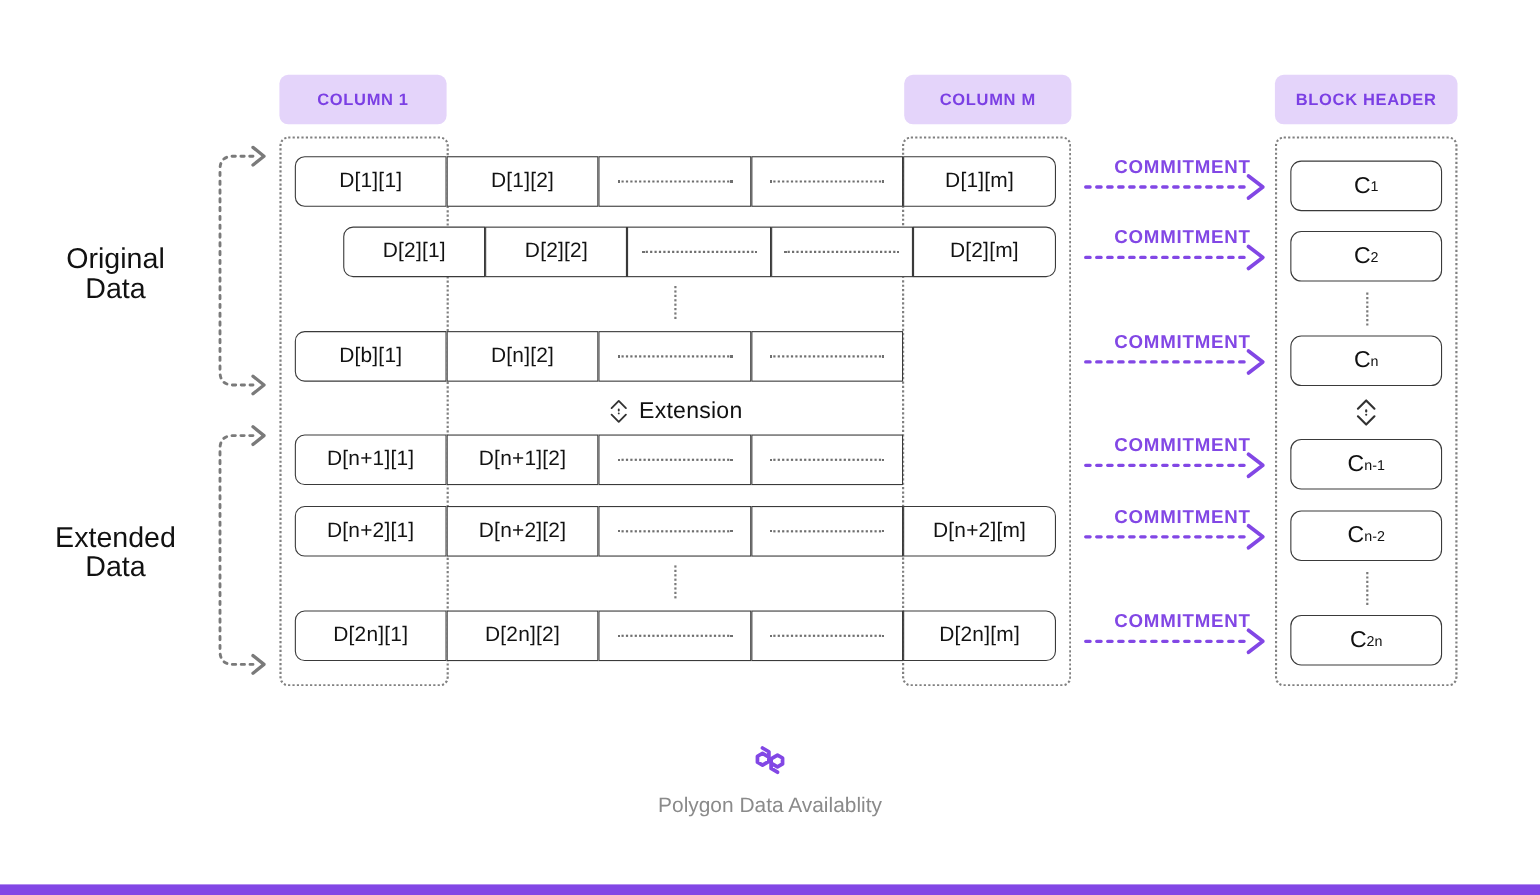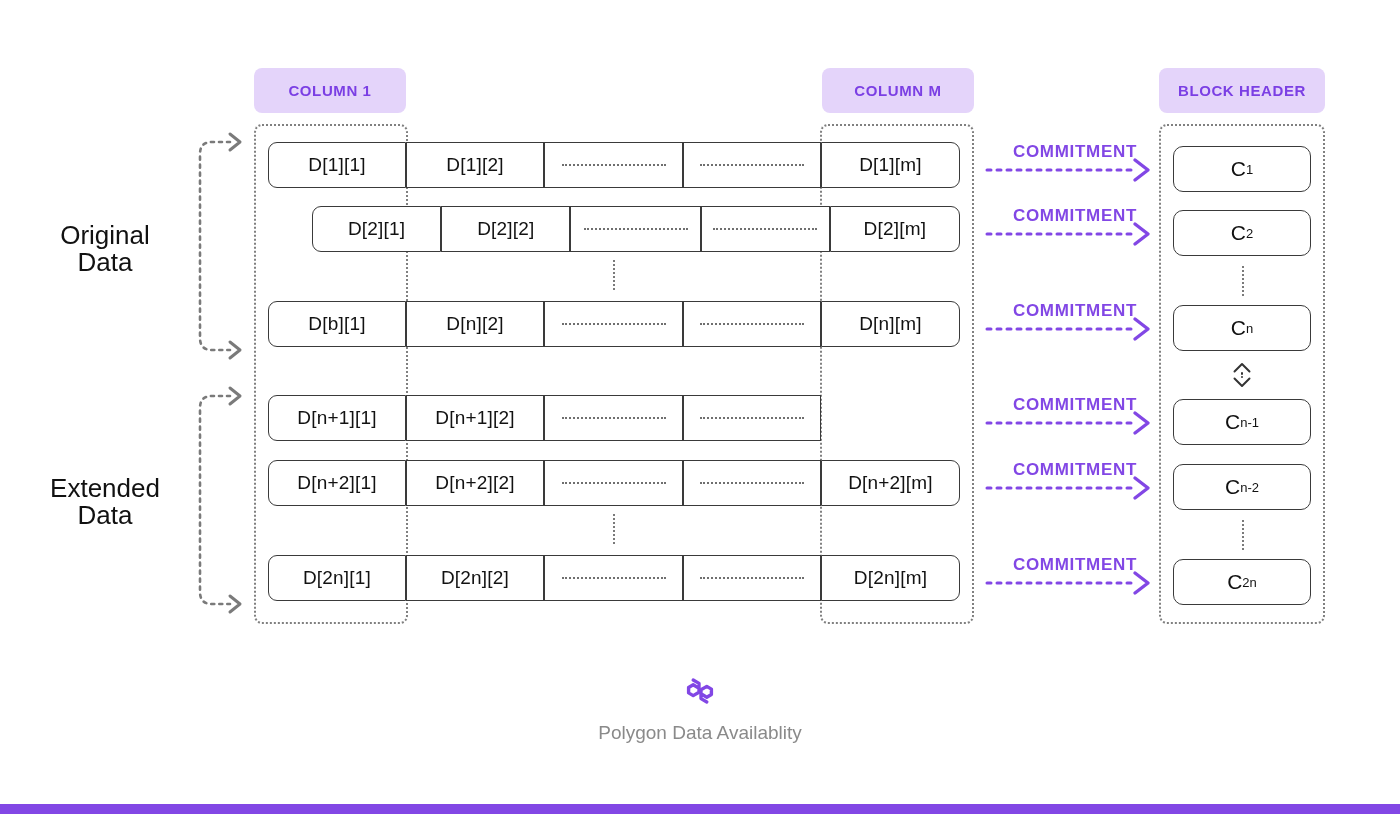--- a/index.html
+++ b/index.html
@@ -204,23 +204,30 @@
 
     <div class="grid-row" style="top:159px;">
       <div class="cell c1">D[b][1]</div>
       <div class="cell c2">D[n][2]</div>
       <div class="cell c3">
           <span class="dots-h"></span>
         </div>
       <div class="cell c4">
           <span class="dots-h"></span>
         </div>
-      <div class="cell c5">D[n][m]</div>
-    </div>
-
+    </div>
+
+    <div class="ext-label" style="top:211px; height:42px;">
+      <svg class="ext-icon" width="19" height="26" viewBox="0 0 19 26">
+        <path d="M3 10 L9.5 3.5 L16 10" fill="none" stroke="#333" stroke-width="1.7" stroke-linecap="round" stroke-linejoin="round"></path>
+        <path d="M3 16 L9.5 22.5 L16 16" fill="none" stroke="#333" stroke-width="1.7" stroke-linecap="round" stroke-linejoin="round"></path>
+        <line x1="9.5" y1="11.2" x2="9.5" y2="14.8" stroke="#333" stroke-width="1.7" stroke-linecap="round" stroke-dasharray="1 2.6"></line>
+      </svg>
+      <span>Extension</span>
+    </div>
 
     <div class="grid-row" style="top:253px;">
       <div class="cell c1">D[n+1][1]</div>
       <div class="cell c2">D[n+1][2]</div>
       <div class="cell c3">
           <span class="dots-h"></span>
         </div>
       <div class="cell c4">
           <span class="dots-h"></span>
         </div>

